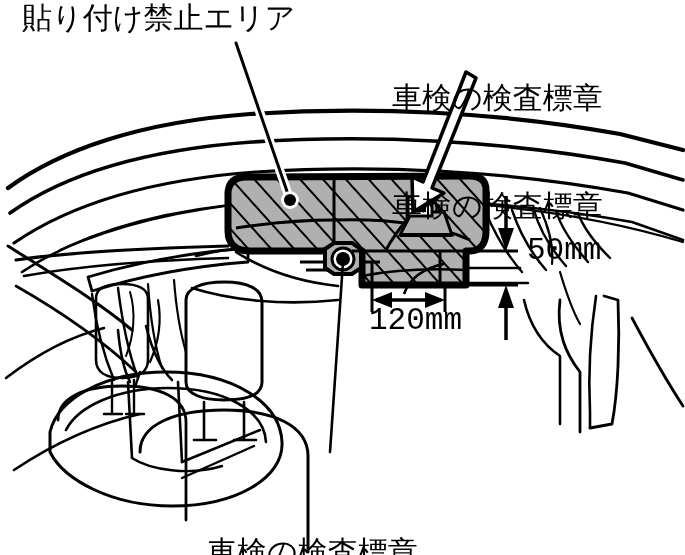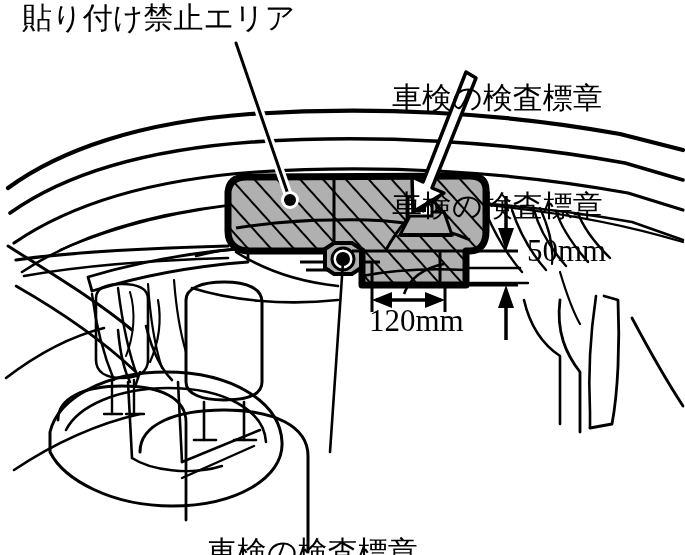--- a/index.html
+++ b/index.html
@@ -10,21 +10,21 @@
   }
   #stage{position:absolute;left:0;top:0;width:685px;height:555px;background:#fff;}
   svg.layer{position:absolute;left:0;top:0;width:685px;height:555px;display:block;}
   .lbl{
     position:absolute;color:#000;font-size:30px;line-height:36px;
     font-family:"Liberation Sans","DejaVu Sans",sans-serif;
     white-space:pre;letter-spacing:0px;
   }
   .dim{
     position:absolute;color:#000;font-size:31px;line-height:34px;
-    font-family:Liberation Serif, serif;white-space:pre;text-align:center;
+    font-family:Liberation Mono, monospace;white-space:pre;text-align:center;
   }
   #label-no-stick{left:22px;top:0;}
   #label-camera{left:392px;top:8px;}
   #label-inspection{left:207px;top:462px;}
   #dim-50{left:527px;top:234px;}
   #dim-120{left:369px;top:304px;}
 </style>
 </head>
 <body>
 

